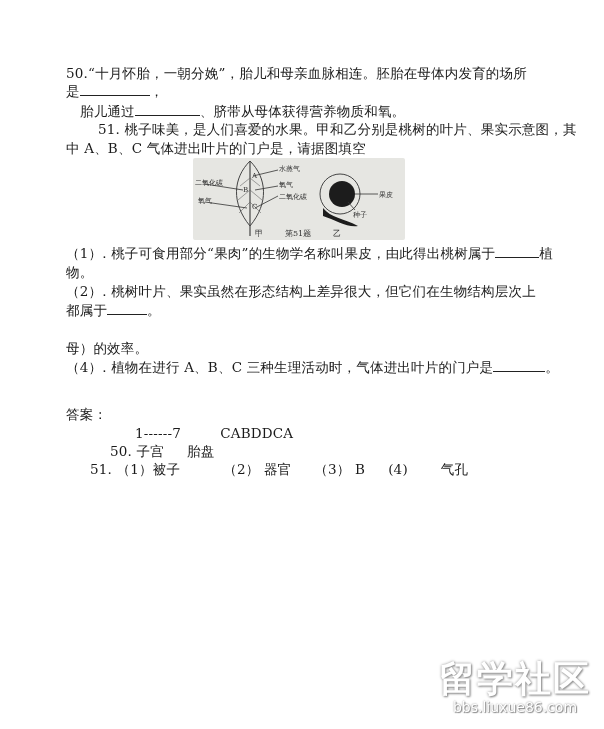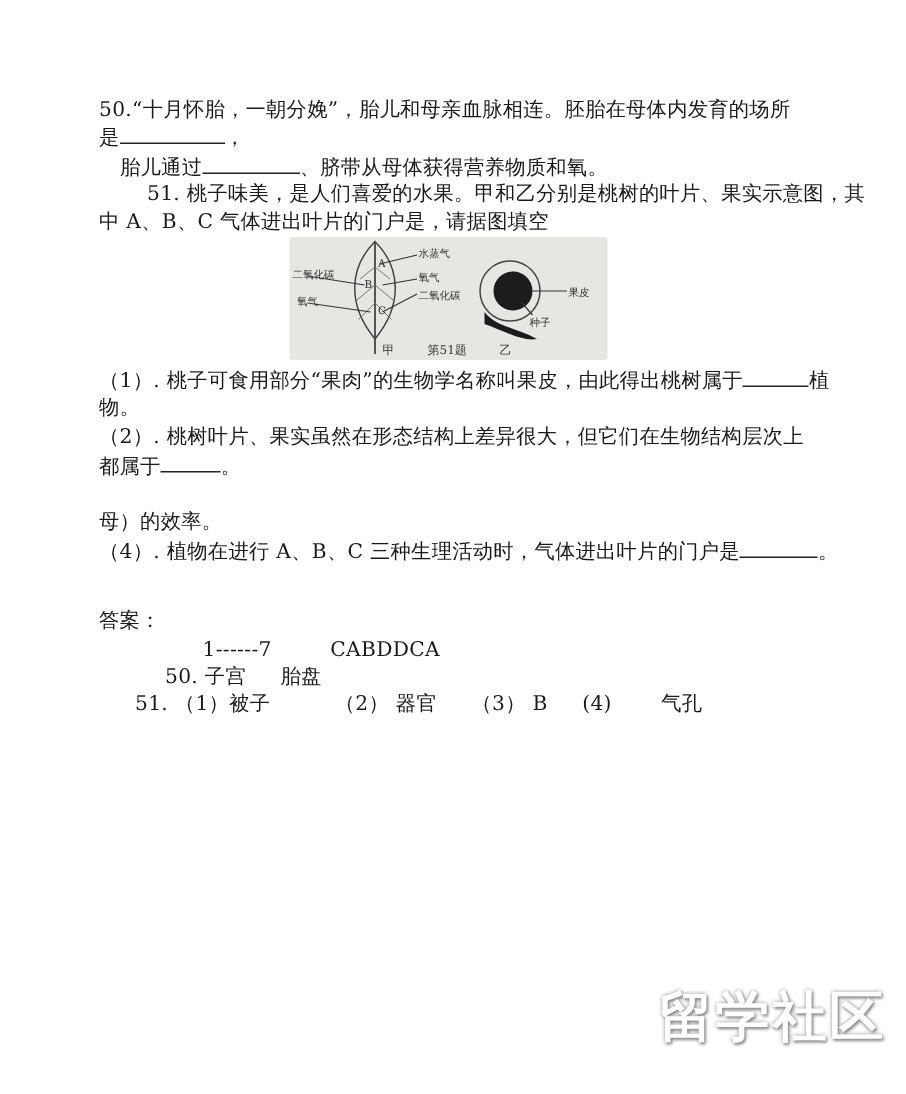--- a/index.html
+++ b/index.html
@@ -172,15 +172,16 @@
       <span>B</span>
       <span style="display:inline-block; width:14px;"></span>
       <span>(4)</span>
       <span style="display:inline-block; width:24px;"></span>
       <span>气孔</span>
     </div>
   </div>
 
   <div class="watermark">
     <div class="wm-title">留学社区</div>
+    <div class="wm-url">bbs.liuxue86.com</div>
   </div>
 
 </div>
 
 </body></html>

